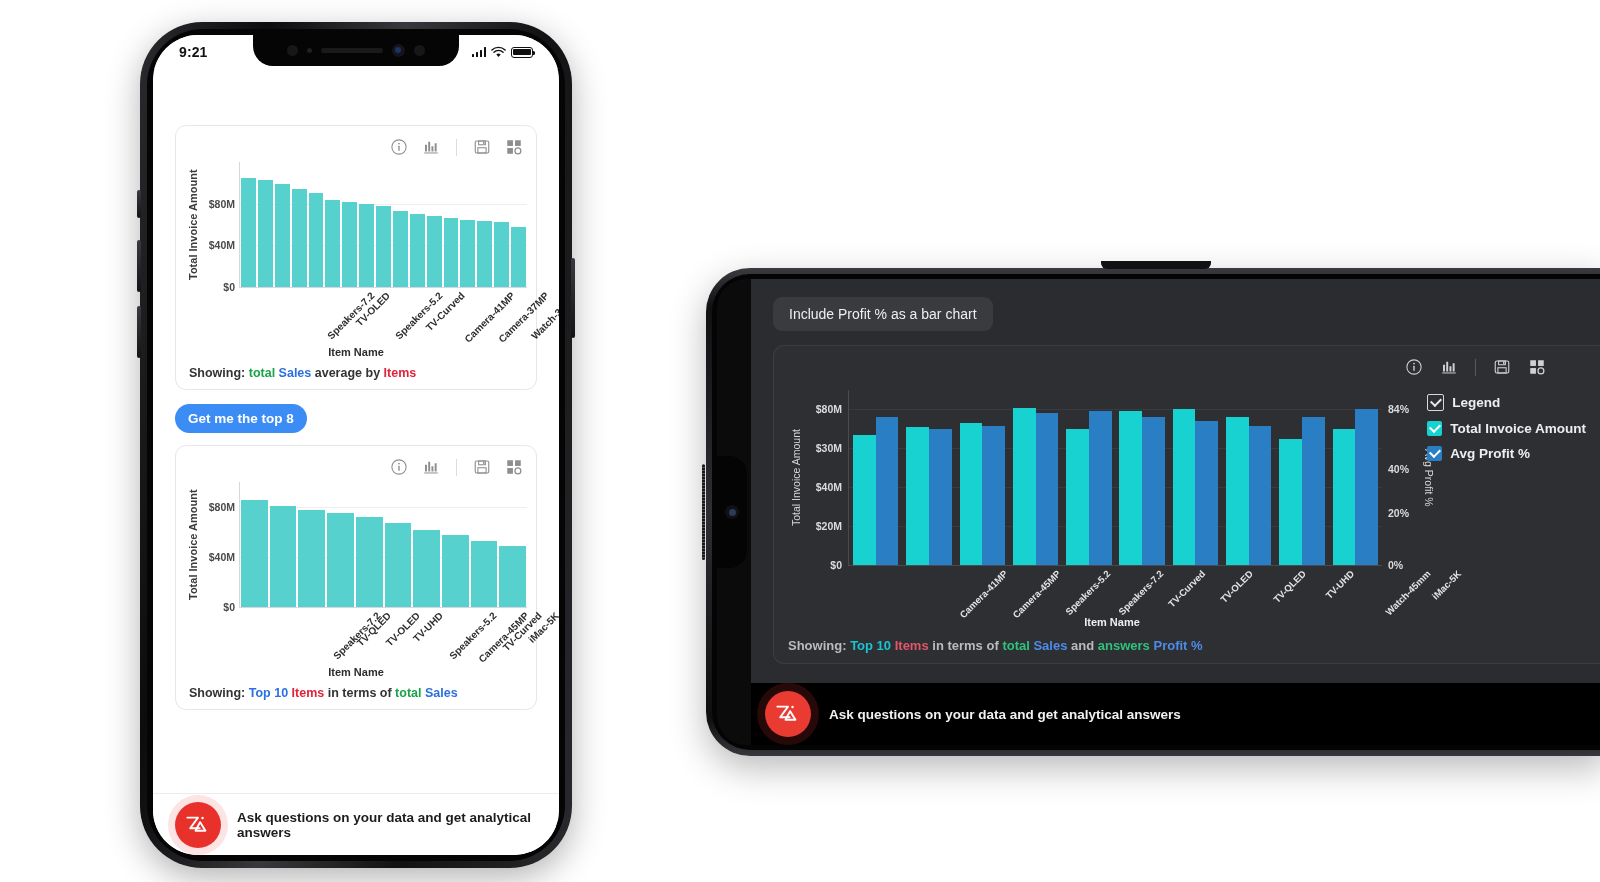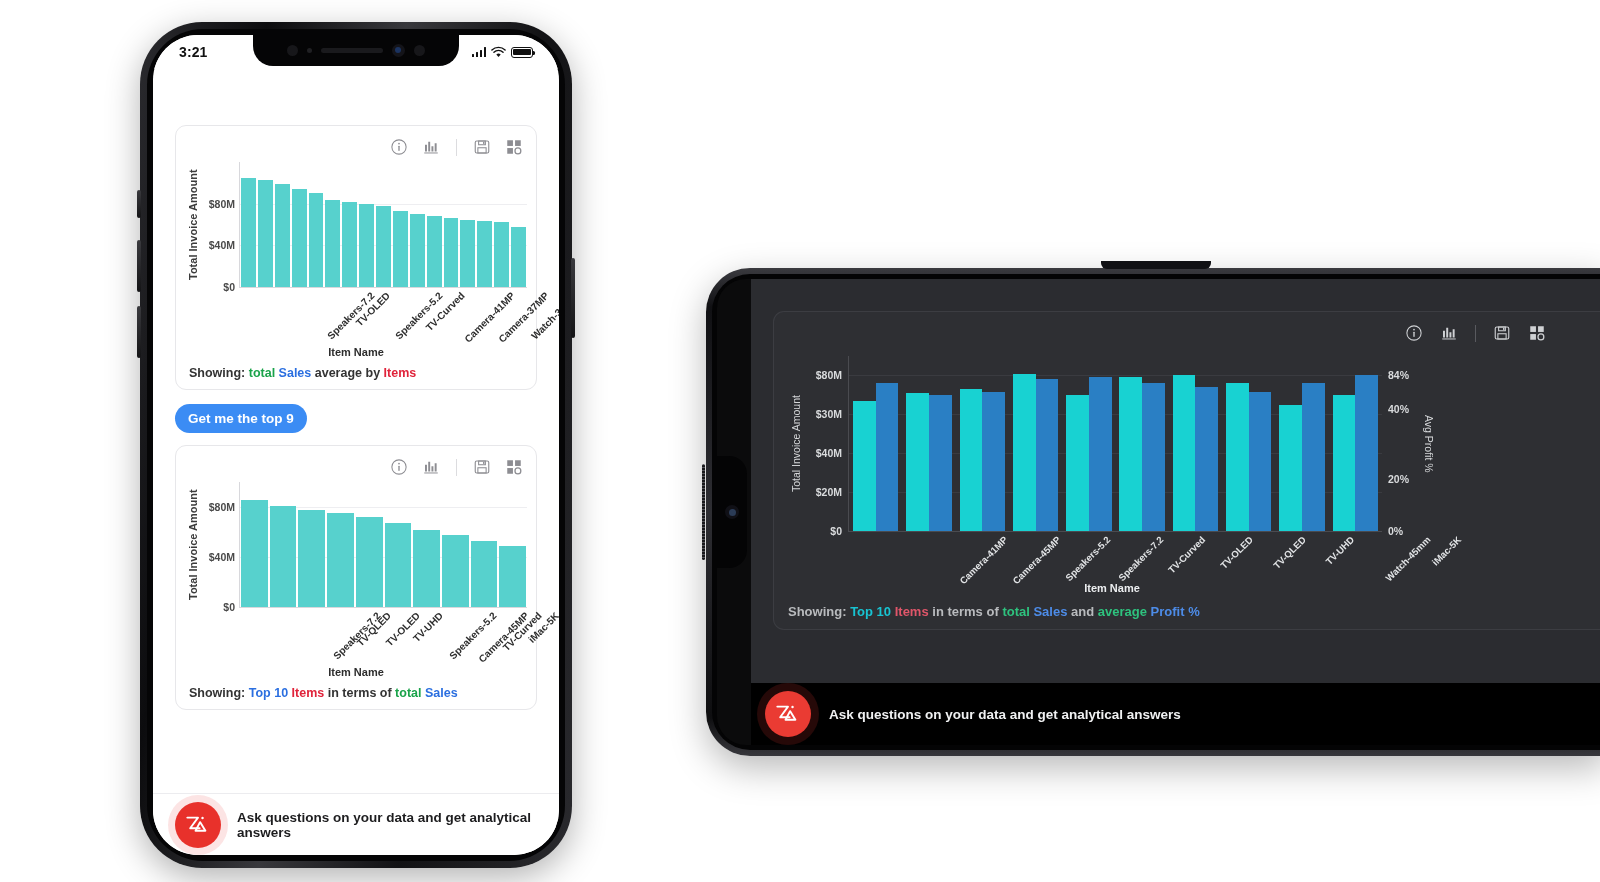--- a/index.html
+++ b/index.html
@@ -216,21 +216,21 @@
 
     <div class="p1-notch">
       <div class="n-dot"></div>
       <div class="n-dot small"></div>
       <div class="n-speaker"></div>
       <div class="n-cam"></div>
       <div class="n-dot"></div>
     </div>
 
     <div class="p1-status">
-      <div class="p1-time">3:21</div>
+      <div class="p1-time">9:21</div>
       <div class="p1-statright">
         <span class="sig">
             <i></i>
             <i></i>
             <i></i>
             <i></i>
           </span>
         <svg class="ic" style="width:15px;height:13px" viewBox="0 0 20 15">
           <path d="M10 13.4 7.1 10.2a4.1 4.1 0 0 1 5.8 0Z" fill="#111"></path>
           <path d="M3.9 7.1a8.8 8.8 0 0 1 12.2 0" stroke="#111" stroke-width="1.9" fill="none" stroke-linecap="round"></path>
@@ -319,21 +319,21 @@
         <div class="axis-title">Item Name</div>
         <div class="showing">
           <span>Showing:</span>
           <span class="g">total</span>
           <span class="b">Sales</span>
           <span>average by</span>
           <span class="r">Items</span>
         </div>
       </div>
 
-      <div class="bubble">Get me the top 9</div>
+      <div class="bubble">Get me the top 8</div>
 
       
       <div class="card">
         <div class="card-toolbar">
           <svg class="ic" viewBox="0 0 24 24">
             <circle cx="12" cy="12" r="9.5" fill="none" stroke="#8d8d92" stroke-width="1.4"></circle>
             <circle cx="12" cy="7.4" r="1.15" fill="#8d8d92"></circle>
             <rect x="11.1" y="10.2" width="1.8" height="7" rx=".8" fill="#8d8d92"></rect>
           </svg>
           <svg class="ic" viewBox="0 0 24 24">
@@ -422,20 +422,21 @@
   <div class="p2-topline"></div>
   <div class="p2-mid"></div>
   <div class="p2-grille"></div>
 
   <div class="p2-screen">
     <div class="p2-notch">
       <div class="p2-cam"></div>
     </div>
 
     <div class="p2-body">
+      <div class="d-bubble">Include Profit % as a bar chart</div>
 
       <div class="d-card">
         <div class="d-toolbar">
           <svg class="ic" viewBox="0 0 24 24">
             <circle cx="12" cy="12" r="9.5" fill="none" stroke="#cfd1d4" stroke-width="1.4"></circle>
             <circle cx="12" cy="7.4" r="1.15" fill="#cfd1d4"></circle>
             <rect x="11.1" y="10.2" width="1.8" height="7" rx=".8" fill="#cfd1d4"></rect>
           </svg>
           <svg class="ic" viewBox="0 0 24 24">
             <rect x="4" y="9" width="2.6" height="9" fill="#cfd1d4"></rect>
@@ -452,20 +453,40 @@
             <rect x="6.5" y="13" width="11" height="7" fill="none" stroke="#cfd1d4" stroke-width="1.4"></rect>
           </svg>
           <svg class="ic" viewBox="0 0 24 24">
             <rect x="3" y="3" width="7.6" height="7.6" fill="#cfd1d4"></rect>
             <rect x="13.4" y="3" width="7.6" height="7.6" fill="#cfd1d4"></rect>
             <rect x="3" y="13.4" width="7.6" height="7.6" fill="#cfd1d4"></rect>
             <circle cx="17.2" cy="17.2" r="3.9" fill="none" stroke="#cfd1d4" stroke-width="1.7"></circle>
           </svg>
         </div>
 
+        <div class="d-legend" id="d-legend">
+            <div class="lg-row">
+              <div class="cbox outline">
+                <div class="tick"></div>
+              </div>
+              <div class="lg-label">Legend</div>
+            </div>
+            <div class="lg-row">
+              <div class="cbox cy">
+                <div class="tick"></div>
+              </div>
+              <div class="lg-label">Total Invoice Amount</div>
+            </div>
+            <div class="lg-row">
+              <div class="cbox bl">
+                <div class="tick"></div>
+              </div>
+              <div class="lg-label">Avg Profit %</div>
+            </div>
+          </div>
 
         <div class="d-chartarea" style="margin-top:34px">
           <div class="d-ylabel">Total Invoice Amount</div>
           <div class="d-yticks" id="d-yticks" style="height:175px">
               <span style="top: 175px;">$0</span>
               <span style="top: 136.111px;">$20M</span>
               <span style="top: 97.2222px;">$40M</span>
               <span style="top: 58.3333px;">$30M</span>
               <span style="top: 19.4444px;">$80M</span>
             </div>
@@ -513,21 +534,21 @@
                 </div>
                 <div class="d-grp">
                   <div class="d-bar cy" style="height: 136.111px;"></div>
                   <div class="d-bar bl" style="height: 155.556px;"></div>
                 </div>
               </div>
             </div>
           <div class="d-ryticks" id="d-ryticks" style="height:175px">
               <span style="top: 175px;">0%</span>
               <span style="top: 123.148px;">20%</span>
-              <span style="top: 53px;">40%</span>
+              <span style="top: 79px;">40%</span>
               <span style="top: 19.4444px;">84%</span>
             </div>
           <div class="d-rylabel">Avg Profit %</div>
         </div>
         <div class="d-xlabels" id="d-xlabels">
             <div class="d-xlab" style="left: 90.7px;">Camera-41MP</div>
             <div class="d-xlab" style="left: 144.1px;">Camera-45MP</div>
             <div class="d-xlab" style="left: 197.5px;">Speakers-5.2</div>
             <div class="d-xlab" style="left: 250.9px;">Speakers-7.2</div>
             <div class="d-xlab" style="left: 304.3px;">TV-Curved</div>
@@ -540,21 +561,21 @@
         <div class="d-axistitle">Item Name</div>
 
         <div class="d-showing">
           <span>Showing:</span>
           <span class="c">Top 10</span>
           <span class="r">Items</span>
           <span>in terms of</span>
           <span class="g">total</span>
           <span class="b">Sales</span>
           <span>and</span>
-          <span class="g">average</span>
+          <span class="g">answers</span>
           <span class="b">Profit %</span>
         </div>
       </div>
     </div>
 
     <div class="p2-foot">
       <div class="zia-dark">
         <svg width="28" height="24" viewBox="0 0 34 28">
           <path d="M4 5h13l-9.5 13H19" fill="none" stroke="#fff" stroke-width="2.3" stroke-linecap="round" stroke-linejoin="round"></path>
           <path d="M19.5 10.5 26 21H14Z" fill="none" stroke="#fff" stroke-width="2.3" stroke-linejoin="round"></path>

